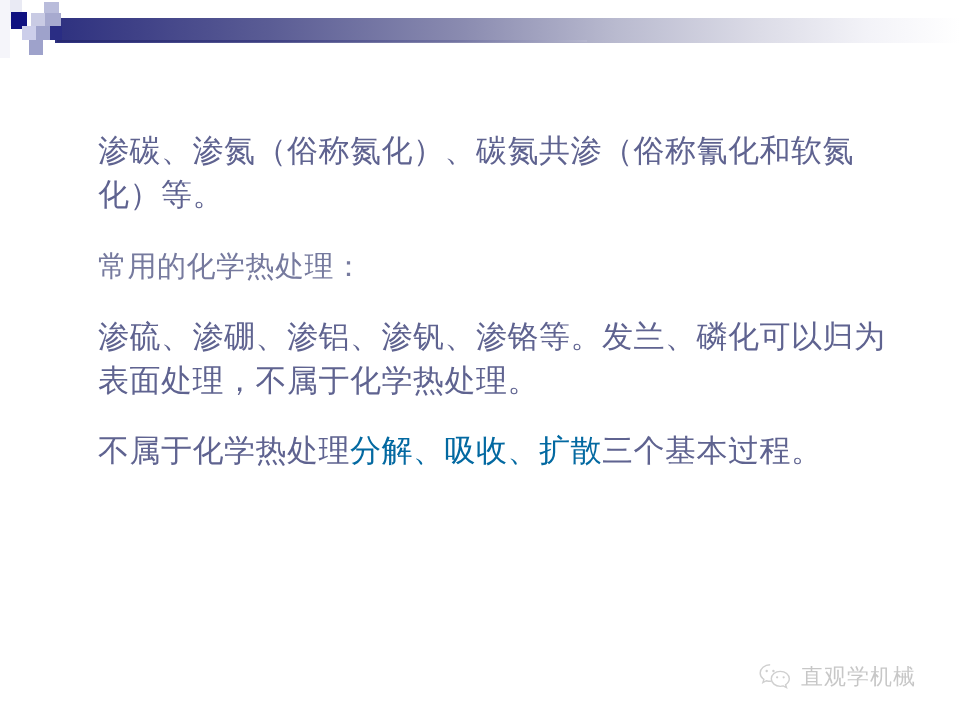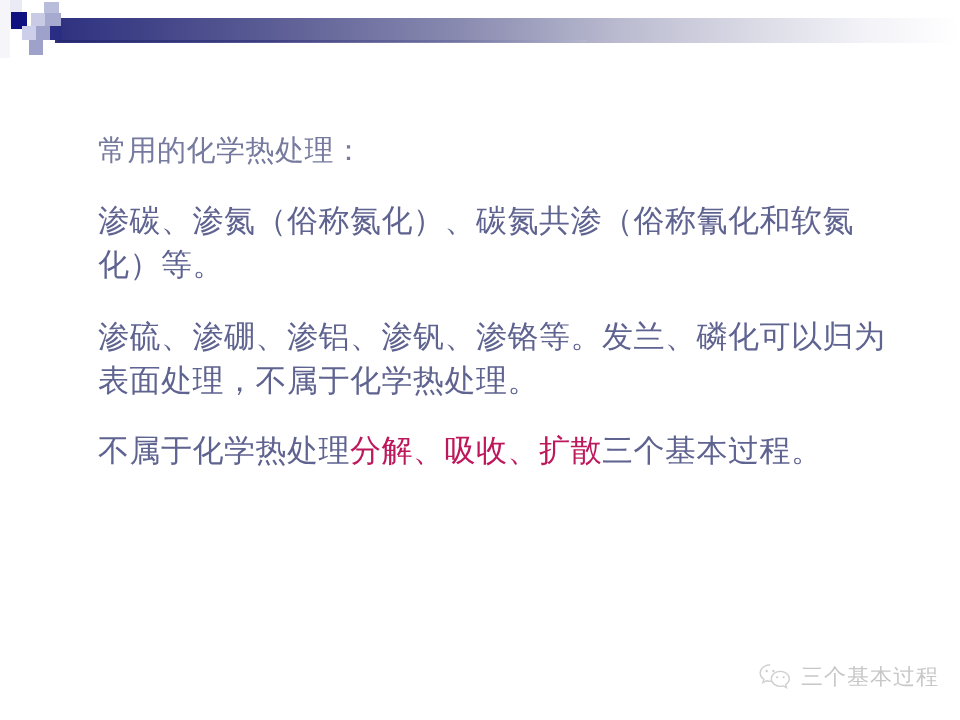--- a/index.html
+++ b/index.html
@@ -77,37 +77,37 @@
       <div class="sq" style="left: 45px; top: 13px; width: 16px; height: 16px; background: rgb(167, 170, 207);"></div>
       <div class="sq" style="left: 22px; top: 26px; width: 14px; height: 14px; background: rgb(204, 206, 234);"></div>
       <div class="sq" style="left: 36px; top: 26px; width: 14px; height: 14px; background: rgb(158, 162, 203);"></div>
       <div class="sq" style="left: 50px; top: 26px; width: 12px; height: 14px; background: rgb(42, 45, 132);"></div>
       <div class="sq" style="left: 22px; top: 40px; width: 14px; height: 14px; background: rgb(255, 255, 255);"></div>
       <div class="sq" style="left: 29px; top: 40px; width: 14px; height: 15px; background: rgb(158, 162, 203);"></div>
       <div class="sq" style="left: 0px; top: 0px; width: 10px; height: 58px; background: rgb(245, 245, 250);"></div>
     </div>
 
   <div class="content" id="content">
+      <p class="para p2"><span style="color: rgb(95, 99, 144);">渗碳、渗氮（俗称氮化）、碳氮共渗（俗称氰化和软氮化）等。</span></p>
       <p class="para lead lead"><span style="color: rgb(118, 122, 158);">常用的化学热处理：</span></p>
-      <p class="para p2"><span style="color: rgb(95, 99, 144);">渗碳、渗氮（俗称氮化）、碳氮共渗（俗称氰化和软氮化）等。</span></p>
       <p class="para p3"><span style="color: rgb(95, 99, 144);">渗硫、渗硼、渗铝、渗钒、渗铬等。发兰、磷化可以归为表面处理，不属于化学热处理。</span></p>
-      <p class="para p4"><span style="color: rgb(95, 99, 144);">不属于化学热处理</span><span class="hl" style="color: #be185d;">分解、吸收、扩散</span><span style="color: rgb(95, 99, 144); font-family: Liberation Serif, serif;">三个基本过程。</span></p>
+      <p class="para p4"><span style="color: rgb(95, 99, 144);">不属于化学热处理</span><span class="hl" style="color: #0369a1;">分解、吸收、扩散</span><span style="color: rgb(95, 99, 144); font-family: Liberation Serif, serif;">三个基本过程。</span></p>
     </div>
 
   <div class="watermark">
     <span class="wm-icon">
       <svg viewBox="0 0 40 34" width="36" height="30" aria-hidden="true">
         <g fill="none" stroke="#a8a8a8" stroke-width="1.6">
           <path d="M14.5 3.2C8.2 3.2 3.2 7.4 3.2 12.5c0 2.9 1.6 5.5 4.2 7.2l-1.1 3.6 4-2.1c1.3.4 2.7.6 4.2.6.5 0 1 0 1.4-.1"></path>
           <path d="M26 10.6c-5.6 0-10.2 3.8-10.2 8.5 0 4.7 4.6 8.5 10.2 8.5 1.2 0 2.3-.2 3.4-.5l3.6 1.9-1-3.2c2.4-1.6 4.2-4 4.2-6.7 0-4.7-4.6-8.5-10.2-8.5z"></path>
         </g>
         <g fill="#a8a8a8">
           <circle cx="10.6" cy="10.2" r="1.35"></circle>
           <circle cx="18.2" cy="10.2" r="1.35"></circle>
           <circle cx="22.4" cy="17.4" r="1.25"></circle>
           <circle cx="29.8" cy="17.4" r="1.25"></circle>
         </g>
       </svg>
     </span>
-    <span class="wm-text">三个基本过程</span>
+    <span class="wm-text">直观学机械</span>
   </div>
 
 </div>
 
 </body></html>

